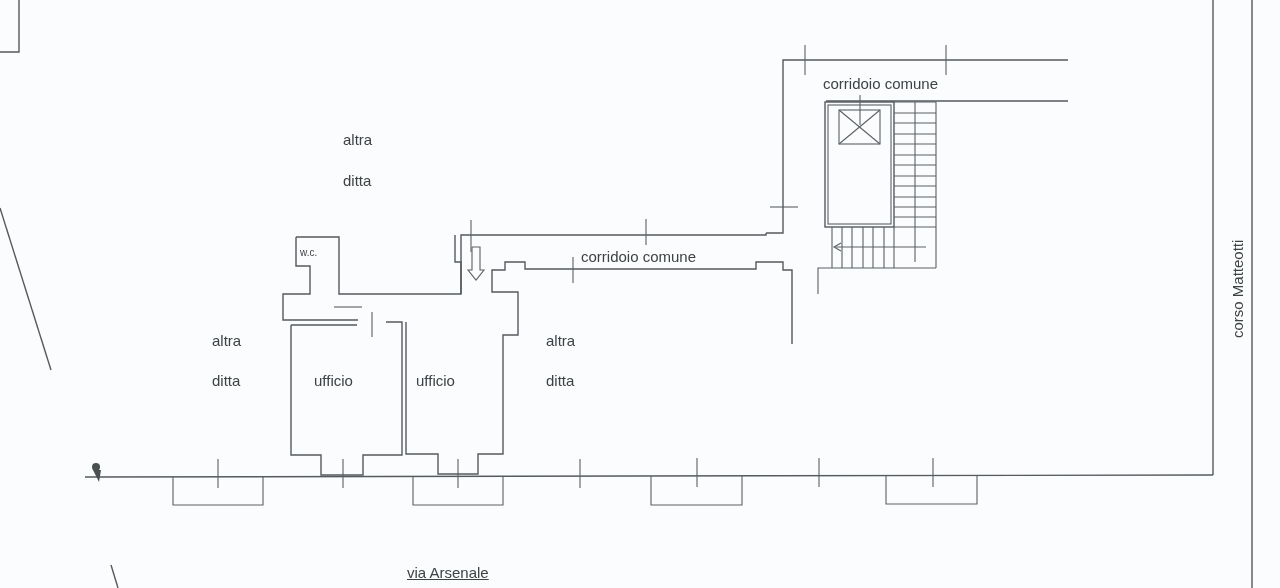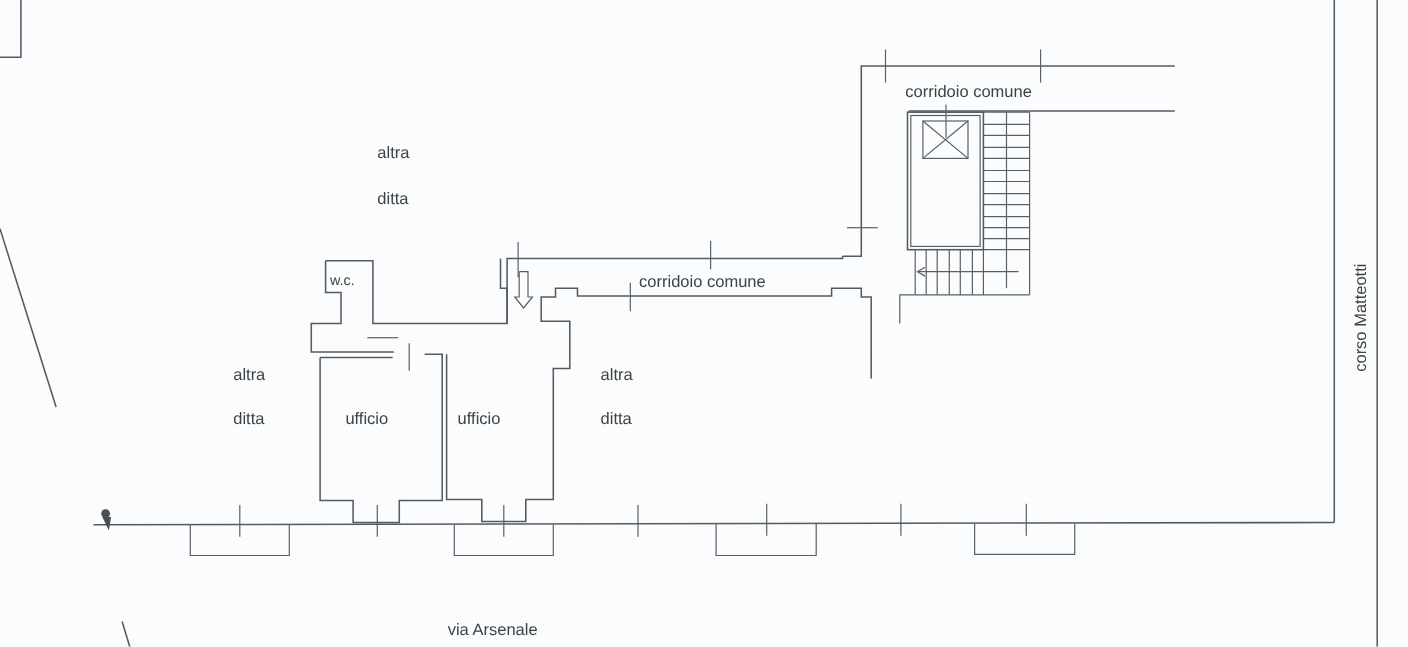--- a/index.html
+++ b/index.html
@@ -107,19 +107,19 @@
     <path d="M93,470 L99,482 L101,470 Z" fill="#4a4f52"></path>
   </g>
 </svg>
 
 <div class="lbl" style="left:343px;top:132px;">altra</div>
 <div class="lbl" style="left:343px;top:173px;">ditta</div>
 <div class="lbl" style="left:212px;top:333px;">altra</div>
 <div class="lbl" style="left:212px;top:373px;">ditta</div>
 <div class="lbl" style="left:546px;top:333px;">altra</div>
 <div class="lbl" style="left:546px;top:373px;">ditta</div>
-<div class="lbl" style="left:300px;top:248px;font-size:13px;">w.c.</div>
+<div class="lbl" style="left:300px;top:248px;font-size:10px;">w.c.</div>
 <div class="lbl" style="left:314px;top:373px;">ufficio</div>
 <div class="lbl" style="left:416px;top:373px;">ufficio</div>
 <div class="lbl" style="left:823px;top:76px;">corridoio comune</div>
 <div class="lbl" style="left:581px;top:249px;">corridoio comune</div>
-<div class="lbl" style="left:407px;top:565px;">via Arsenale</div>
+<div class="lbl" style="left:407px;top:565px;text-decoration:underline;">via Arsenale</div>
 <div class="lbl vert" style="left:1230px;top:338px;">corso Matteotti</div>
 
 </body></html>

